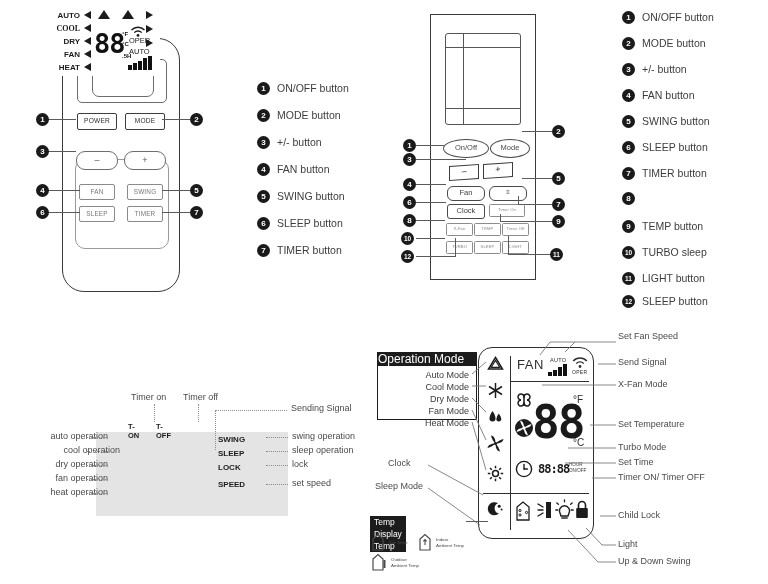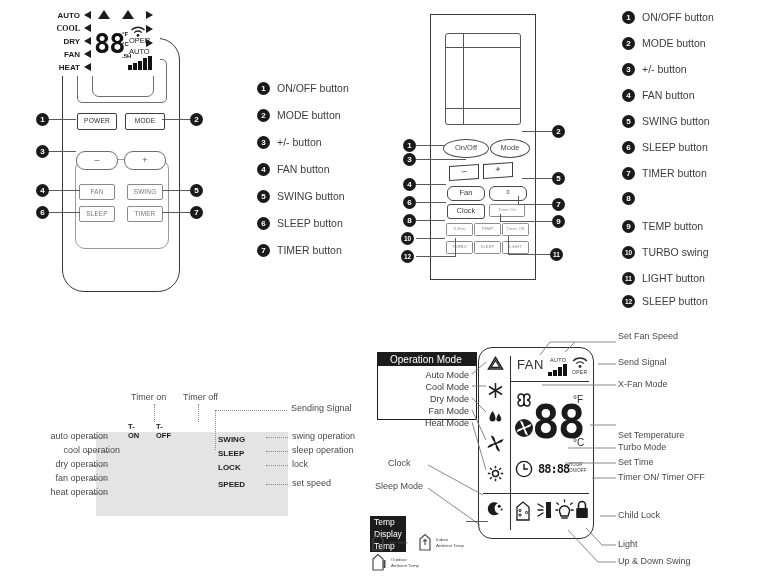--- a/index.html
+++ b/index.html
@@ -91,21 +91,21 @@
   .autoTxt{position:absolute;font-size:5.5px;color:#2f2f2f;letter-spacing:.3px;}
   .operTxt{position:absolute;font-size:5px;color:#2f2f2f;letter-spacing:.3px;}
   .bigSeg{position:absolute;font-size:46px;font-weight:bold;color:#1a1a1a;
           font-family:"DejaVu Sans Mono",monospace;letter-spacing:-2px;}
   .degTxt{position:absolute;font-size:10px;color:#2f2f2f;}
   .clk4{position:absolute;font-size:12px;font-weight:bold;color:#1a1a1a;
         font-family:"DejaVu Sans Mono",monospace;letter-spacing:-1px;}
   .hourTxt{position:absolute;font-size:4.6px;color:#3a3a3a;line-height:5.6px;}
   .opBox{position:absolute;left:377px;top:352px;width:98px;height:66px;border:1.3px solid #1c1c1c;}
   .opHdr{position:absolute;left:0;top:0;width:98px;height:13px;background:#1c1c1c;color:#fff;
-         font-size:10px;line-height:13px;padding-left:12px;box-sizing:border-box;}
+         font-size:12px;line-height:13px;padding-left:0;box-sizing:border-box;}
   .opItem{position:absolute;font-size:9px;color:#3a3a3a;text-align:right;white-space:nowrap;}
   .tdtHdr{position:absolute;left:370px;top:516px;background:#1c1c1c;color:#fff;
           font-size:8.5px;line-height:12px;padding:0 4px;}
   .tdtItem{position:absolute;font-size:4.4px;color:#4a4a4a;line-height:5.4px;white-space:nowrap;}
 </style>
 </head>
 <body>
 
 <div class="quad">
 
@@ -265,21 +265,21 @@
   </div>
   <div class="legend-item" style="left:622px;top:192px;">
     <span class="badge">8</span>
   </div>
   <div class="legend-item" style="left:622px;top:220px;">
     <span class="badge">9</span>
     <span class="legend-txt">TEMP button</span>
   </div>
   <div class="legend-item" style="left:622px;top:246px;">
     <span class="badge" style="font-size:6.5px;">10</span>
-    <span class="legend-txt">TURBO swing</span>
+    <span class="legend-txt">TURBO sleep</span>
   </div>
   <div class="legend-item" style="left:622px;top:272px;">
     <span class="badge" style="font-size:6.5px;">11</span>
     <span class="legend-txt">LIGHT button</span>
   </div>
   <div class="legend-item" style="left:622px;top:295px;">
     <span class="badge" style="font-size:6.5px;">12</span>
     <span class="legend-txt">SLEEP button</span>
   </div>
 </div>
@@ -564,20 +564,20 @@
       <line x1="66" y1="198" x2="82" y2="215"></line>
         <line x1="82" y1="215" x2="96" y2="215"></line>
       <line x1="48" y1="200" x2="78" y2="232"></line>
         <line x1="78" y1="232" x2="96" y2="232"></line>
     </g>
   </svg>
 
   <div class="anno" style="left:618px;top:331px;">Set Fan Speed</div>
   <div class="anno" style="left:618px;top:357px;">Send Signal</div>
   <div class="anno" style="left:618px;top:379px;">X-Fan Mode</div>
-  <div class="anno" style="left:618px;top:419px;margin-top:11px;">Set Temperature</div>
+  <div class="anno" style="left:618px;top:419px;">Set Temperature</div>
   <div class="anno" style="left:618px;top:442px;">Turbo Mode</div>
   <div class="anno" style="left:618px;top:457px;">Set Time</div>
   <div class="anno" style="left:618px;top:472px;">Timer ON/ Timer OFF</div>
   <div class="anno" style="left:618px;top:510px;">Child Lock</div>
   <div class="anno" style="left:618px;top:539px;">Light</div>
   <div class="anno" style="left:618px;top:556px;">Up &amp; Down Swing</div>
 </div>
 
 </body></html>

